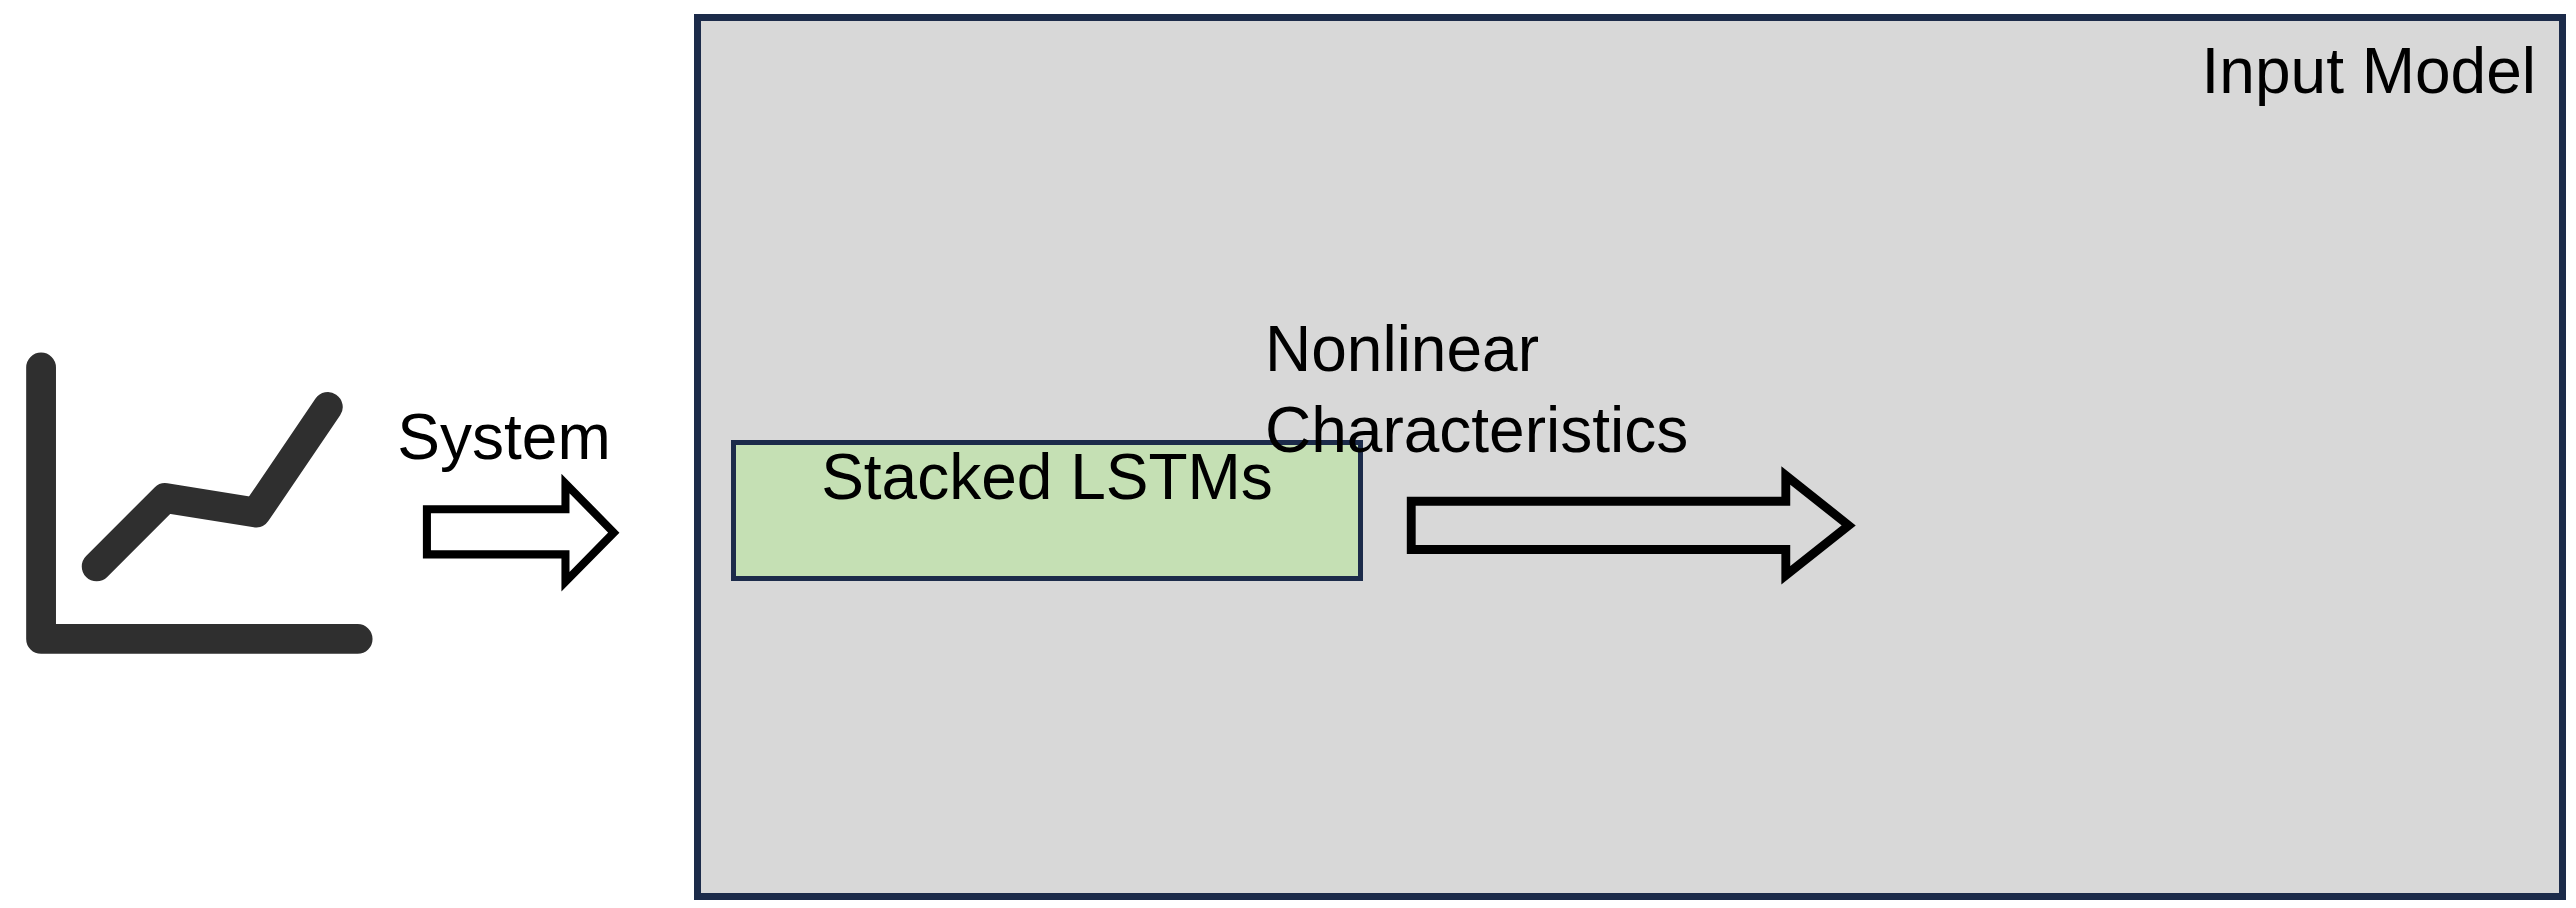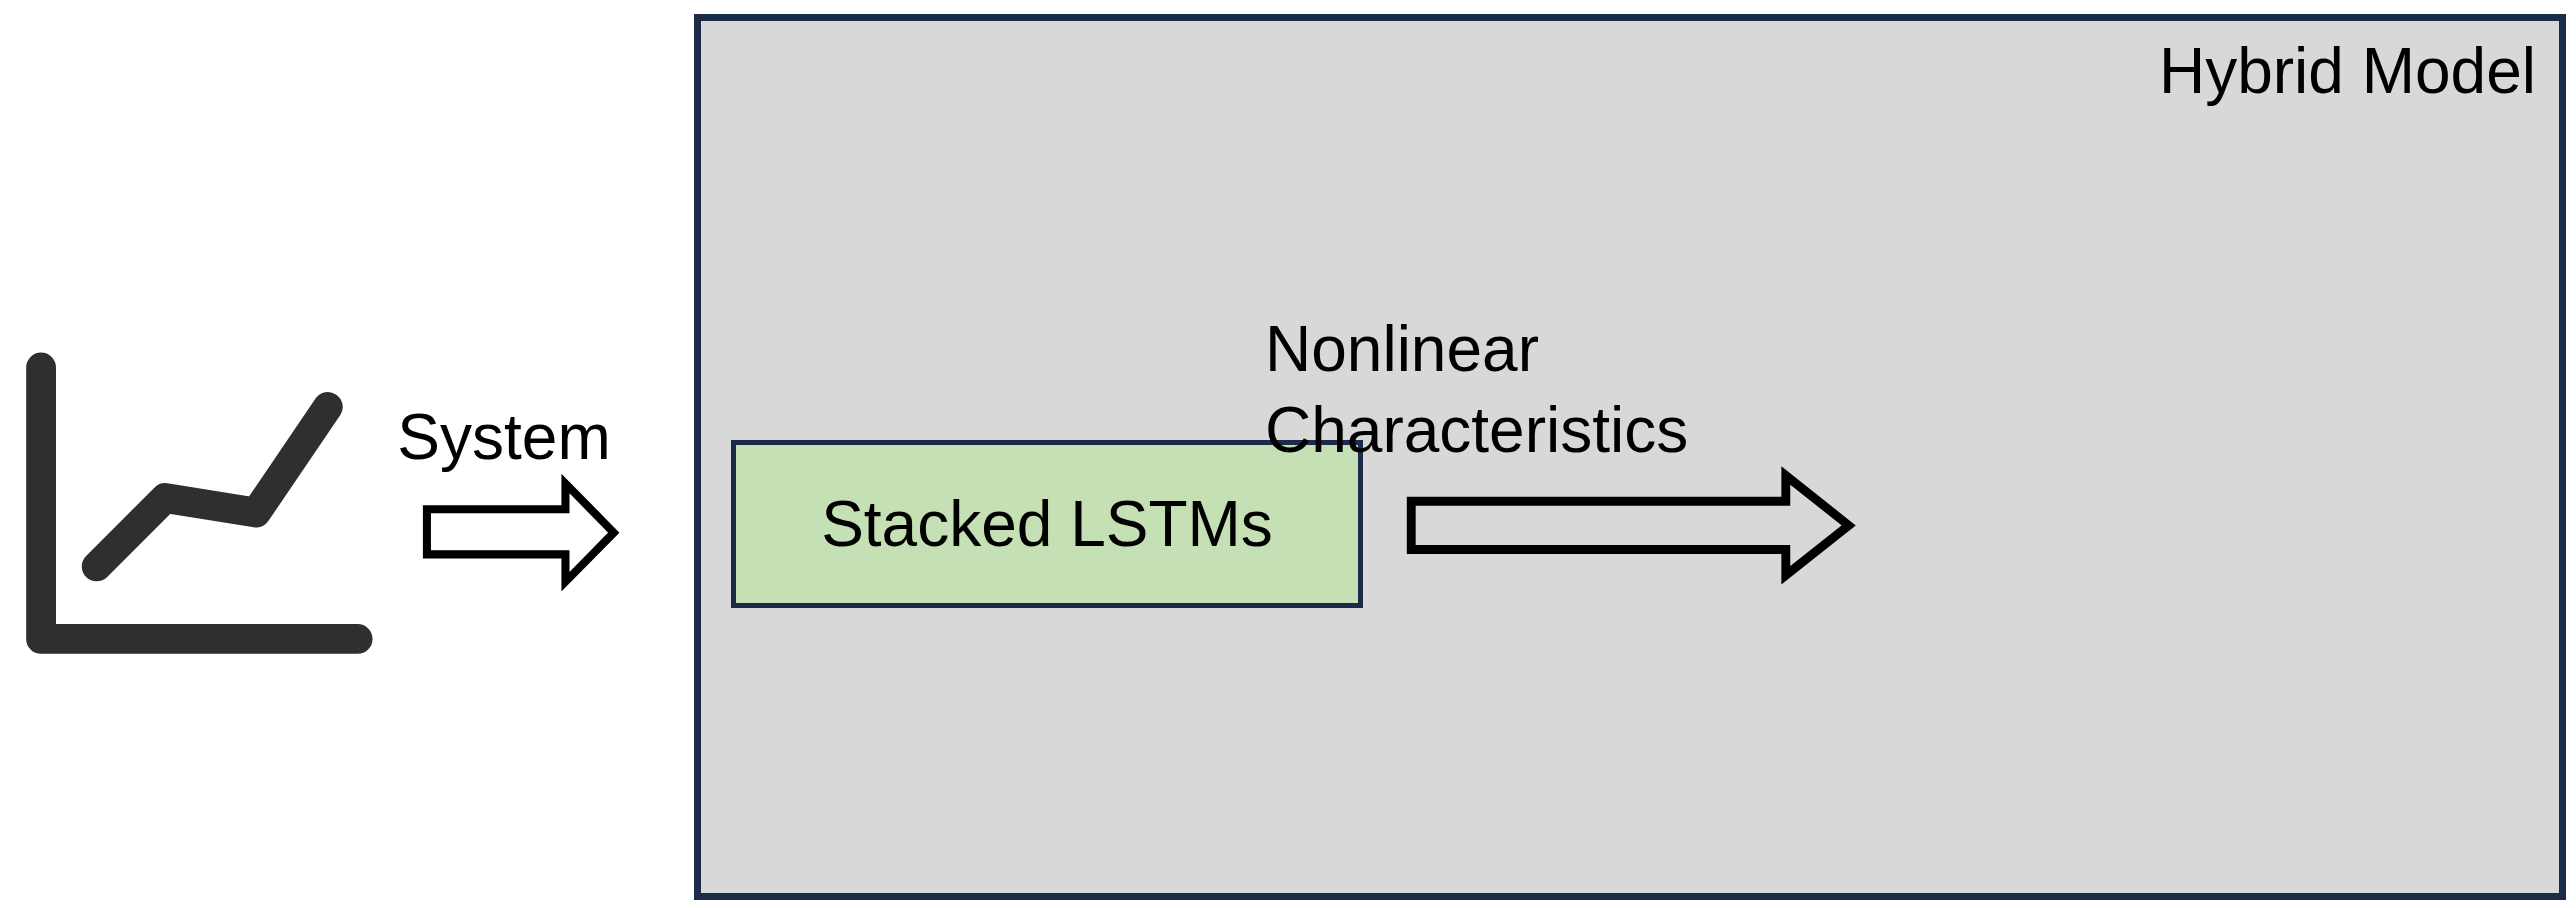--- a/index.html
+++ b/index.html
@@ -29,26 +29,25 @@
     position:absolute;
     left:694px; top:13.7px;
     width:1872px; height:886px;
     box-sizing:border-box;
     background:var(--container-fill);
     border:7.2px solid var(--container-border);
   }
   .lstm-box{
     position:absolute;
     left:731px; top:440px;
-    width:632px; height:168px;
+    width:632px; height:141px;
     box-sizing:border-box;
     background:var(--lstm-fill);
     border:5.6px solid var(--lstm-border);
     display:flex;
-    align-items:center;
     justify-content:center;
   }
   .label{
     position:absolute;
     font-size:64px;
     line-height:64px;
     white-space:nowrap;
     color:var(--text-color);
   }
   .label-input{
@@ -115,21 +114,21 @@
       <polygon class="arrow-shape" stroke-width="10" fill="#FFFFFF" points="530,632 702,632 702,600 762,661 702,722 702,688 530,688"></polygon>
     </g>
 
     <g>
       <polygon class="arrow-shape" stroke-width="11" fill="none" points="1752,622 2217,622 2217,590 2295,652 2217,714 2217,682 1752,682"></polygon>
     </g>
   </svg>
 
   <div class="label label-input">System</div>
 
-  <div class="label label-hybrid">Hybrid Model</div>
+  <div class="label label-hybrid">Input Model</div>
 
   <div class="label label-nonlinear">
     <span>Nonlinear</span><br>
     <span>Characteristics</span>
   </div>
 
 
 </div>
 
 

